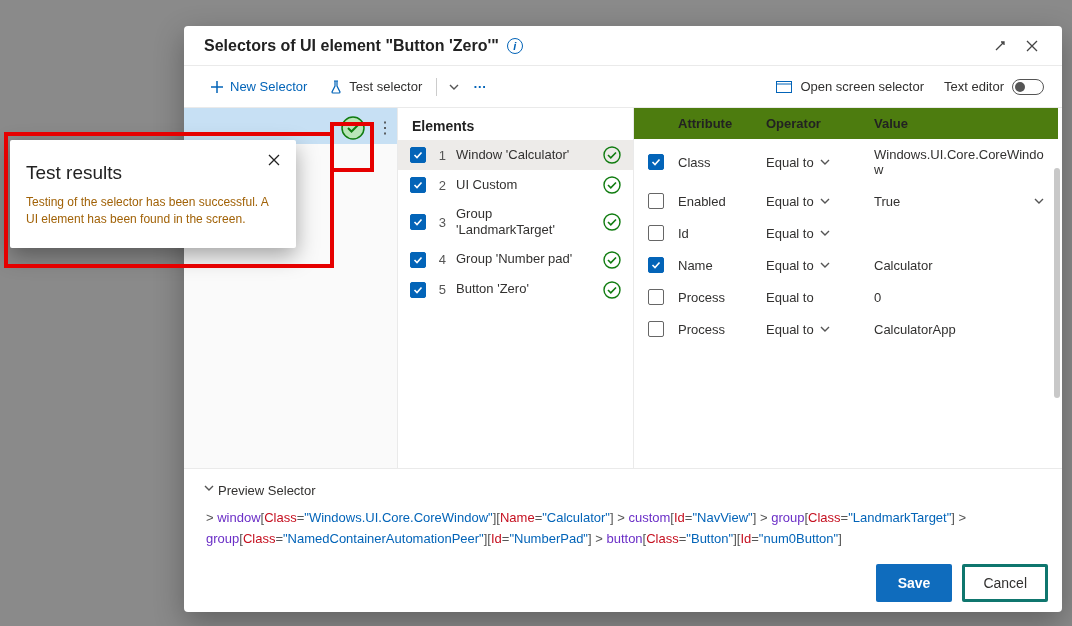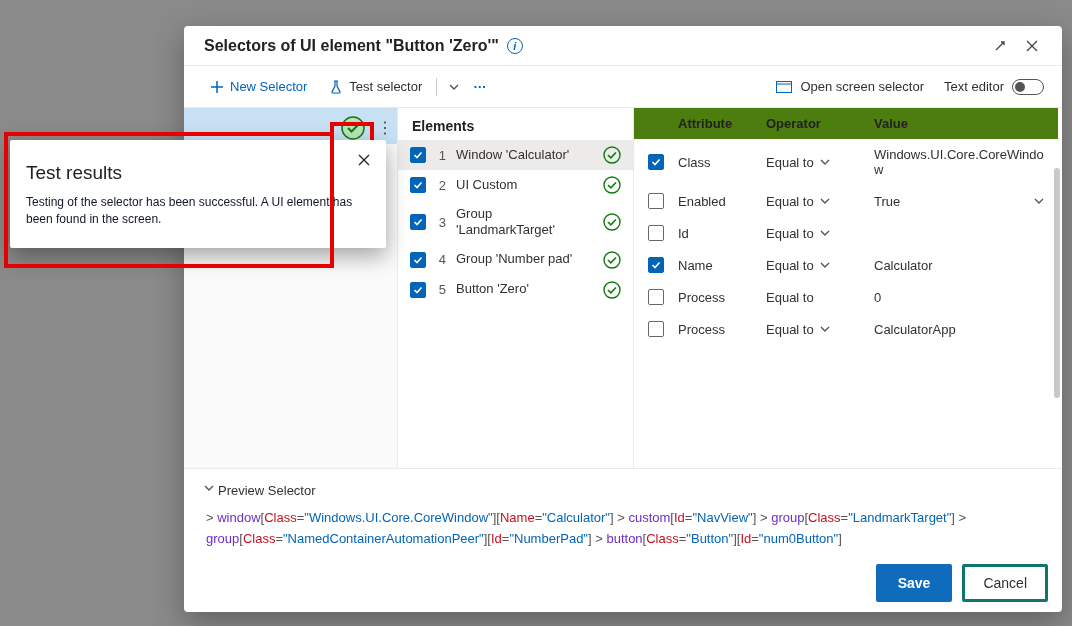--- a/index.html
+++ b/index.html
@@ -74,29 +74,29 @@
   .t-attr { color:#c50f1f; }
   .t-val  { color:#0364b8; }
   .btnrow { display:flex;justify-content:flex-end;gap:10px;padding-top:10px;}
   button.primary { background:#0f6cbd;color:#ffffff;border:none;padding:8px 22px;font-size:14px;border-radius:2px;cursor:pointer;font-weight:600;}
   button.secondary { background:#fff;color:#323130;border:3px solid #0f766e;padding:8px 18px;font-size:14px;border-radius:2px;cursor:pointer;}
 
   
   .popup {
     position:absolute;
     left:10px; top:140px;
-    width:376px;
+    width:286px;
     background:#fff;
     border-radius:2px;
     box-shadow:0 8px 22px rgba(0,0,0,0.35);
     padding:14px 16px 20px;
   }
   .popup .close { position:absolute; right:6px; top:6px; width:28px;height:28px;border:none;background:transparent;cursor:pointer;}
   .popup h3 { margin:8px 0 10px; font-size:19px; font-weight:400; color:#222;}
-  .popup p { margin:0; font-size:12px; color:#0f172a; line-height:1.4;}
+  .popup p { margin:0; font-size:12px; color:#a16207; line-height:1.4;}
   .redoutline { position:absolute; border:4px solid #e60000; }
 
   svg { display:block; }
 </style>
 </head>
 <body>
 
 <div class="dialog">
 
   <div class="dlg-header">

